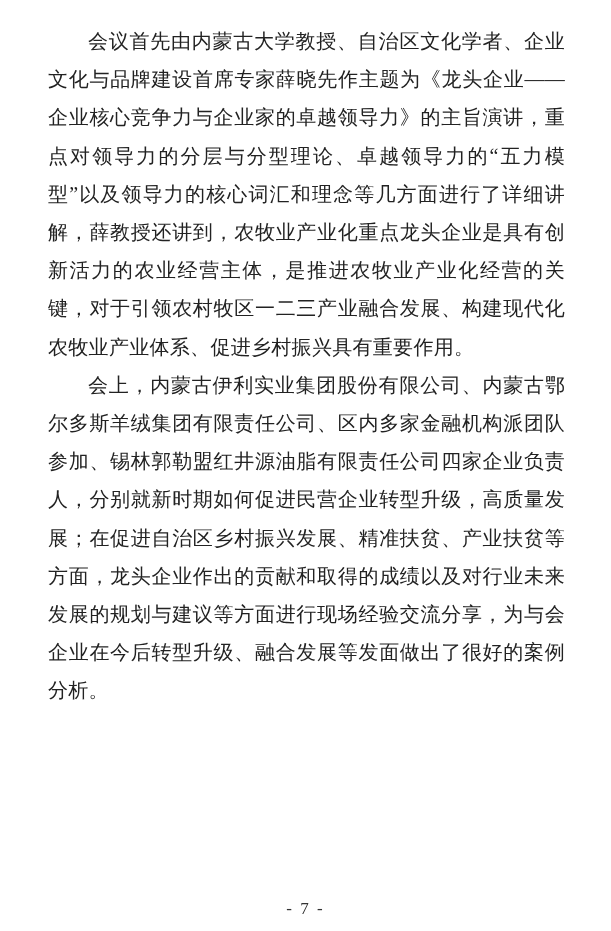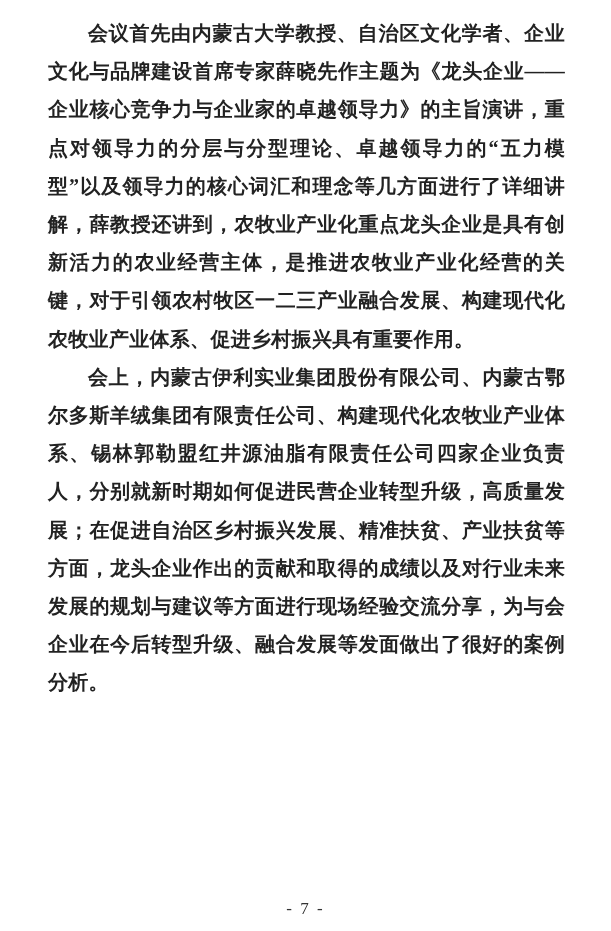--- a/index.html
+++ b/index.html
@@ -10,24 +10,23 @@
   .page {
     position: relative;
     width: 611px;
     height: 931px;
     background: #ffffff;
     overflow: hidden;
     font-family: "Liberation Serif", "DejaVu Serif", serif;
   }
   .content {
     position: absolute;
-    top: 14px;
+    top: 22px;
     left: 48px;
     width: 517px;
-    font-weight: bold;
   }
   .para {
     margin: 0;
     padding: 0;
     font-size: 20px;
     line-height: 38.2px;
     color: #222222;
     text-align: justify;
     text-indent: 2em;
     letter-spacing: 0.3px;
@@ -46,18 +45,18 @@
     letter-spacing: 2px;
     font-family: "Liberation Serif", "DejaVu Serif", serif;
   }
 </style>
 </head>
 <body>
 
 <div class="page">
   <div class="content">
     <p class="para">会议首先由内蒙古大学教授、自治区文化学者、企业文化与品牌建设首席专家薛晓先作主题为《龙头企业——企业核心竞争力与企业家的卓越领导力》的主旨演讲，重点对领导力的分层与分型理论、卓越领导力的“五力模型”以及领导力的核心词汇和理念等几方面进行了详细讲解，薛教授还讲到，农牧业产业化重点龙头企业是具有创新活力的农业经营主体，是推进农牧业产业化经营的关键，对于引领农村牧区一二三产业融合发展、构建现代化农牧业产业体系、促进乡村振兴具有重要作用。</p>
-    <p class="para">会上，内蒙古伊利实业集团股份有限公司、内蒙古鄂尔多斯羊绒集团有限责任公司、构建现代化农牧业产业体系、锡林郭勒盟红井源油脂有限责任公司四家企业负责人，分别就新时期如何促进民营企业转型升级，高质量发展；在促进自治区乡村振兴发展、精准扶贫、产业扶贫等方面，龙头企业作出的贡献和取得的成绩以及对行业未来发展的规划与建议等方面进行现场经验交流分享，为与会企业在今后转型升级、融合发展等发面做出了很好的案例分析。</p>
+    <p class="para">会上，内蒙古伊利实业集团股份有限公司、内蒙古鄂尔多斯羊绒集团有限责任公司、区内多家金融机构派团队参加、锡林郭勒盟红井源油脂有限责任公司四家企业负责人，分别就新时期如何促进民营企业转型升级，高质量发展；在促进自治区乡村振兴发展、精准扶贫、产业扶贫等方面，龙头企业作出的贡献和取得的成绩以及对行业未来发展的规划与建议等方面进行现场经验交流分享，为与会企业在今后转型升级、融合发展等发面做出了很好的案例分析。</p>
   </div>
   <div class="footer">
     <span class="page-number">- 7 -</span>
   </div>
 </div>
 
 </body></html>

